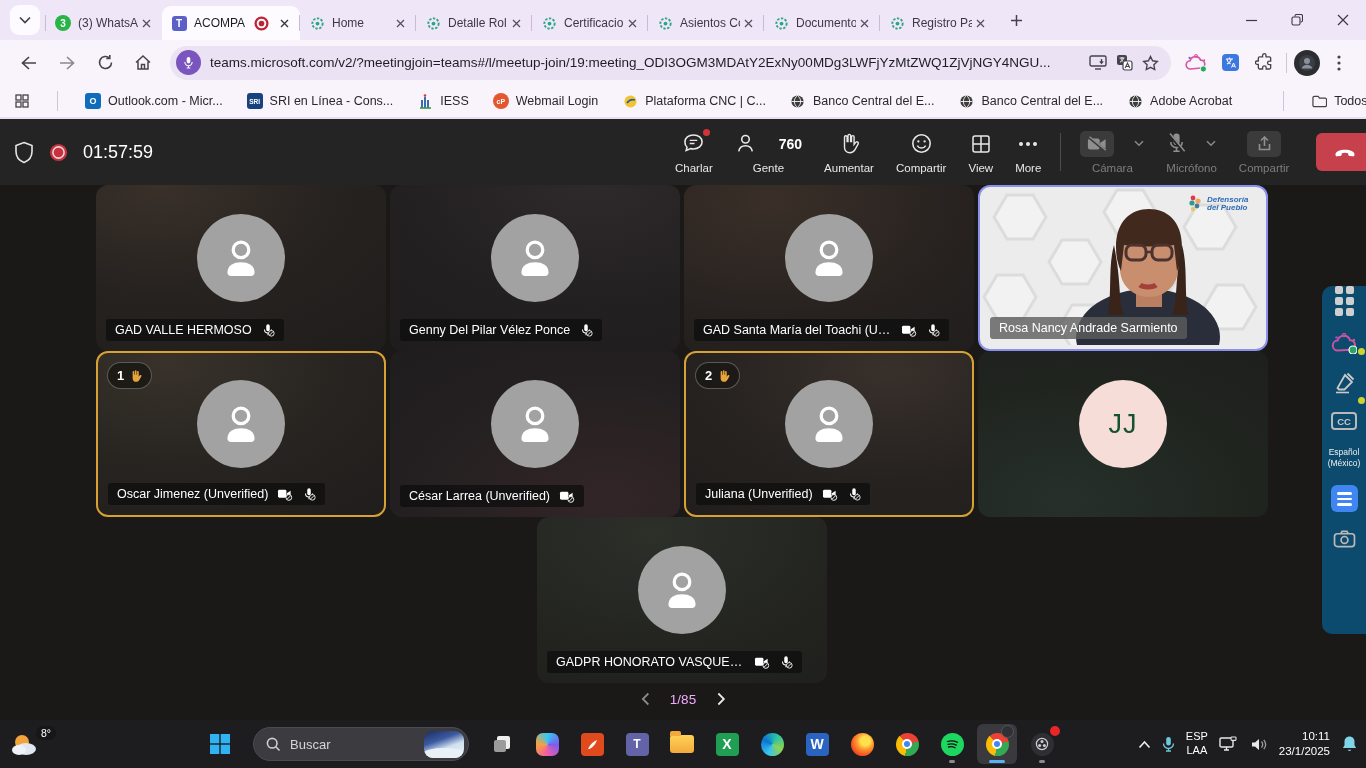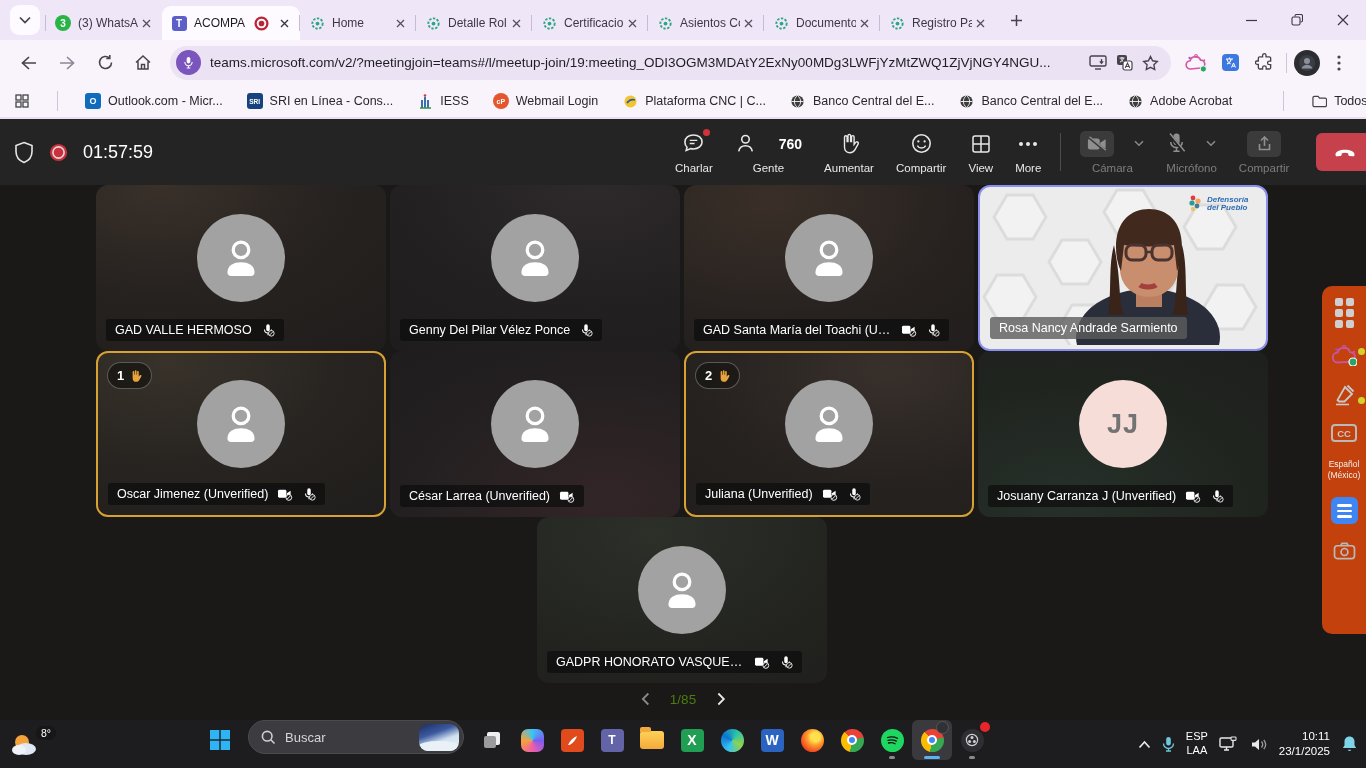--- a/index.html
+++ b/index.html
@@ -52,46 +52,46 @@
 .reddot{position:absolute;top:-2px;right:-5px;width:7px;height:7px;border-radius:50%;background:#d13438}
 .iconbox{width:34px;height:26px;background:#3b3b3b;border-radius:5px;display:flex;align-items:center;justify-content:center}
 .msep{width:1px;height:38px;background:#4d4d4d;margin:0 8px}
 #leavebtn{margin-left:16px;height:38px;background:#c6414b;border-radius:6px;display:flex;align-items:center;gap:9px;padding:0 18px;color:#fff;font-weight:bold;font-size:14.5px}
 
 
 .tile{position:absolute;width:290px;height:166px;border-radius:12px;background:radial-gradient(130% 140% at 22% 0%,#393029 0%,#262220 48%,#1e1c1b 100%);overflow:hidden}
 .tile.hand{border:2.5px solid #d7a233}
 .tile.video{background:#ececec;border:2.5px solid #8b90ee}
 .avC{position:absolute;left:50%;top:44%;transform:translate(-50%,-50%);width:88px;height:88px;border-radius:50%;background:#a2a2a2;display:flex;align-items:center;justify-content:center}
-.avC.jj{background:#f6ddd7;color:#737373;font-weight:bold;font-size:27px;letter-spacing:1px}
+.avC.jj{background:#f6ddd7;color:#14532d;font-weight:normal;font-size:27px;letter-spacing:1px}
 .plate{position:absolute;left:10px;bottom:10px;background:rgba(13,13,13,.74);border-radius:3px;padding:4px 9px;display:flex;align-items:center;gap:9px;color:#fff;font-size:12.5px;max-width:88%}
 .plate .nm{white-space:nowrap;overflow:hidden;text-overflow:ellipsis}
 .plate.gray{background:rgba(92,92,92,.8)}
 .pic{flex:none;display:flex;align-items:center}
 .handbadge{position:absolute;top:9px;left:9px;background:rgba(26,24,20,.85);border:1px solid rgba(255,255,255,.28);border-radius:14px;height:27px;display:flex;align-items:center;gap:5px;padding:0 9px;color:#fff;font-size:13px;font-weight:bold;z-index:3}
 .dplogo{position:absolute;top:7px;right:9px;display:flex;align-items:center;gap:3px;z-index:2}
 .dptxt{color:#2e6cb5;font-size:8px;font-weight:bold;font-style:italic;line-height:1.05;width:50px}
-#pag{position:absolute;left:50%;bottom:12px;transform:translateX(-50%);display:flex;align-items:center;gap:16px;color:#4d7c0f;font-size:13.5px}
+#pag{position:absolute;left:50%;bottom:12px;transform:translateX(-50%);display:flex;align-items:center;gap:16px;color:#f0abfc;font-size:13.5px}
 .pgbtn{display:flex;align-items:center;justify-content:center;width:18px;height:18px}
 
 
-#sidepanel{position:absolute;right:0;top:286px;width:44px;height:348px;background:#c2410c;border-radius:10px 0 0 10px;display:flex;flex-direction:column;align-items:center;padding-top:12px;gap:17px;z-index:5}
+#sidepanel{position:absolute;right:0;top:286px;width:44px;height:348px;background:#0c4a6e;border-radius:10px 0 0 10px;display:flex;flex-direction:column;align-items:center;gap:17px;z-index:5}
 .sgrid{display:grid;grid-template-columns:8px 8px;gap:3px}
 .sgrid span{width:8px;height:8px;border-radius:2px;background:#cfcfcf}
 .scc{border:2px solid #b9b9b9;border-radius:4px;color:#c9c9c9;font-size:9.5px;font-weight:bold;padding:1.5px 4px}
 .slang{color:#f0f0f0;font-size:8.5px;text-align:center;line-height:1.25}
 .sdoc{width:27px;height:27px;border-radius:6px;background:#3f86f2;display:flex;flex-direction:column;align-items:center;justify-content:center;gap:3px}
 .sdoc i{display:block;width:15px;height:2.5px;border-radius:2px;background:#fff}
 .ydot{position:absolute;right:1px;width:7px;height:7px;border-radius:50%;background:#cfd22f}
 
 
 #taskbar{position:absolute;left:0;right:0;bottom:0;height:48px;background:#1d1d20}
 #weather{position:absolute;left:10px;top:0;height:48px;display:flex;align-items:center}
 .wtemp{position:absolute;left:26px;top:6px;background:#161616;border-radius:9px;color:#fff;font-size:10.5px;padding:1px 5px}
-#tbcenter{position:absolute;left:200px;top:0;height:48px;display:flex;}
+#tbcenter{position:absolute;left:200px;top:0;height:48px;display:flex;align-items:center;gap:5px}
 .tbic{width:40px;height:40px;border-radius:6px;display:flex;align-items:center;justify-content:center;position:relative;flex:none}
 .tbic.activeapp{background:#3a3a3e}
 .runbar{position:absolute;bottom:1px;left:50%;transform:translateX(-50%);width:6px;height:3px;border-radius:2px;background:#8a8a8e}
 .runbar.wide{width:16px;background:#5ab3f0}
 #searchpill{height:34px;width:216px;background:#3b3b40;border:1px solid #4a4a50;border-radius:17px;display:flex;align-items:center;padding:0 4px 0 12px;gap:9px;color:#d6d6d6;font-size:13px;margin:0 8px}
 #bingimg{margin-left:auto;width:40px;height:27px;border-radius:9px;background:linear-gradient(160deg,#1b2b5e 0%,#3c5aa0 35%,#cfe0ef 60%,#f2f7fb 100%);overflow:hidden;position:relative}
 #bingimg::after{content:"";position:absolute;bottom:0;left:0;right:0;height:10px;background:#e9f1f7;border-radius:50% 50% 0 0}
 #tray{position:absolute;right:8px;top:0;height:48px;display:flex;align-items:center;gap:11px;color:#fff}
 .lang2{font-size:11px;line-height:1.25;text-align:center}
 .clock{font-size:11.5px;line-height:1.3;text-align:right}
@@ -759,39 +759,20 @@
             <path d="M10 13.6l3.6-3.6" stroke="#fff" stroke-width="1"></path>
           </svg>
         </span>
     </div>
   </div>
 
   <div class="tile" style="left:978px;top:232px;background:radial-gradient(130% 140% at 30% 90%,#26302a 0%,#20241f 50%,#1c1d1b 100%)">
     <div class="avC jj">
         <span>JJ</span>
       </div>
-    <div class="plate">
-      <span class="nm">Josuany Carranza J (Unverified)</span>
-      <span class="pic">
-          <svg width="16" height="14" viewBox="0 0 17 15">
-            <rect x="1" y="3" width="9" height="8.5" rx="1.5" fill="#fff"></rect>
-            <path d="M10.5 6.8L14.5 4v7l-4-2.8z" fill="#fff"></path>
-            <circle cx="12.6" cy="11.2" r="3.1" fill="#151515" stroke="#fff" stroke-width="1"></circle>
-            <path d="M10.9 12.9l3.4-3.4" stroke="#fff" stroke-width="1"></path>
-          </svg>
-        </span>
-      <span class="pic">
-          <svg width="14" height="14" viewBox="0 0 16 16">
-            <rect x="6" y="1.5" width="4" height="8" rx="2" fill="#fff"></rect>
-            <path d="M4 7.5a4 4 0 0 0 8 0M8 11.5V14" stroke="#fff" stroke-width="1.2" fill="none"></path>
-            <circle cx="11.8" cy="11.8" r="3.2" fill="#151515" stroke="#fff" stroke-width="1"></circle>
-            <path d="M10 13.6l3.6-3.6" stroke="#fff" stroke-width="1"></path>
-          </svg>
-        </span>
-    </div>
   </div>
 
   <div class="tile" style="left:537px;top:398px;background:radial-gradient(130% 140% at 40% 10%,#2c3029 0%,#232420 50%,#1d1d1b 100%)">
     <div class="avC">
         <svg viewBox="0 0 48 48" width="52" height="52">
           <circle cx="24" cy="16.5" r="7.2" fill="none" stroke="#fff" stroke-width="3"></circle>
           <path d="M11.5 37.5c0-6.5 5.5-9.5 12.5-9.5s12.5 3 12.5 9.5c0 1.8-1.3 3-3.2 3H14.7c-1.9 0-3.2-1.2-3.2-3z" fill="#fff"></path>
         </svg>
       </div>
     <div class="plate">

